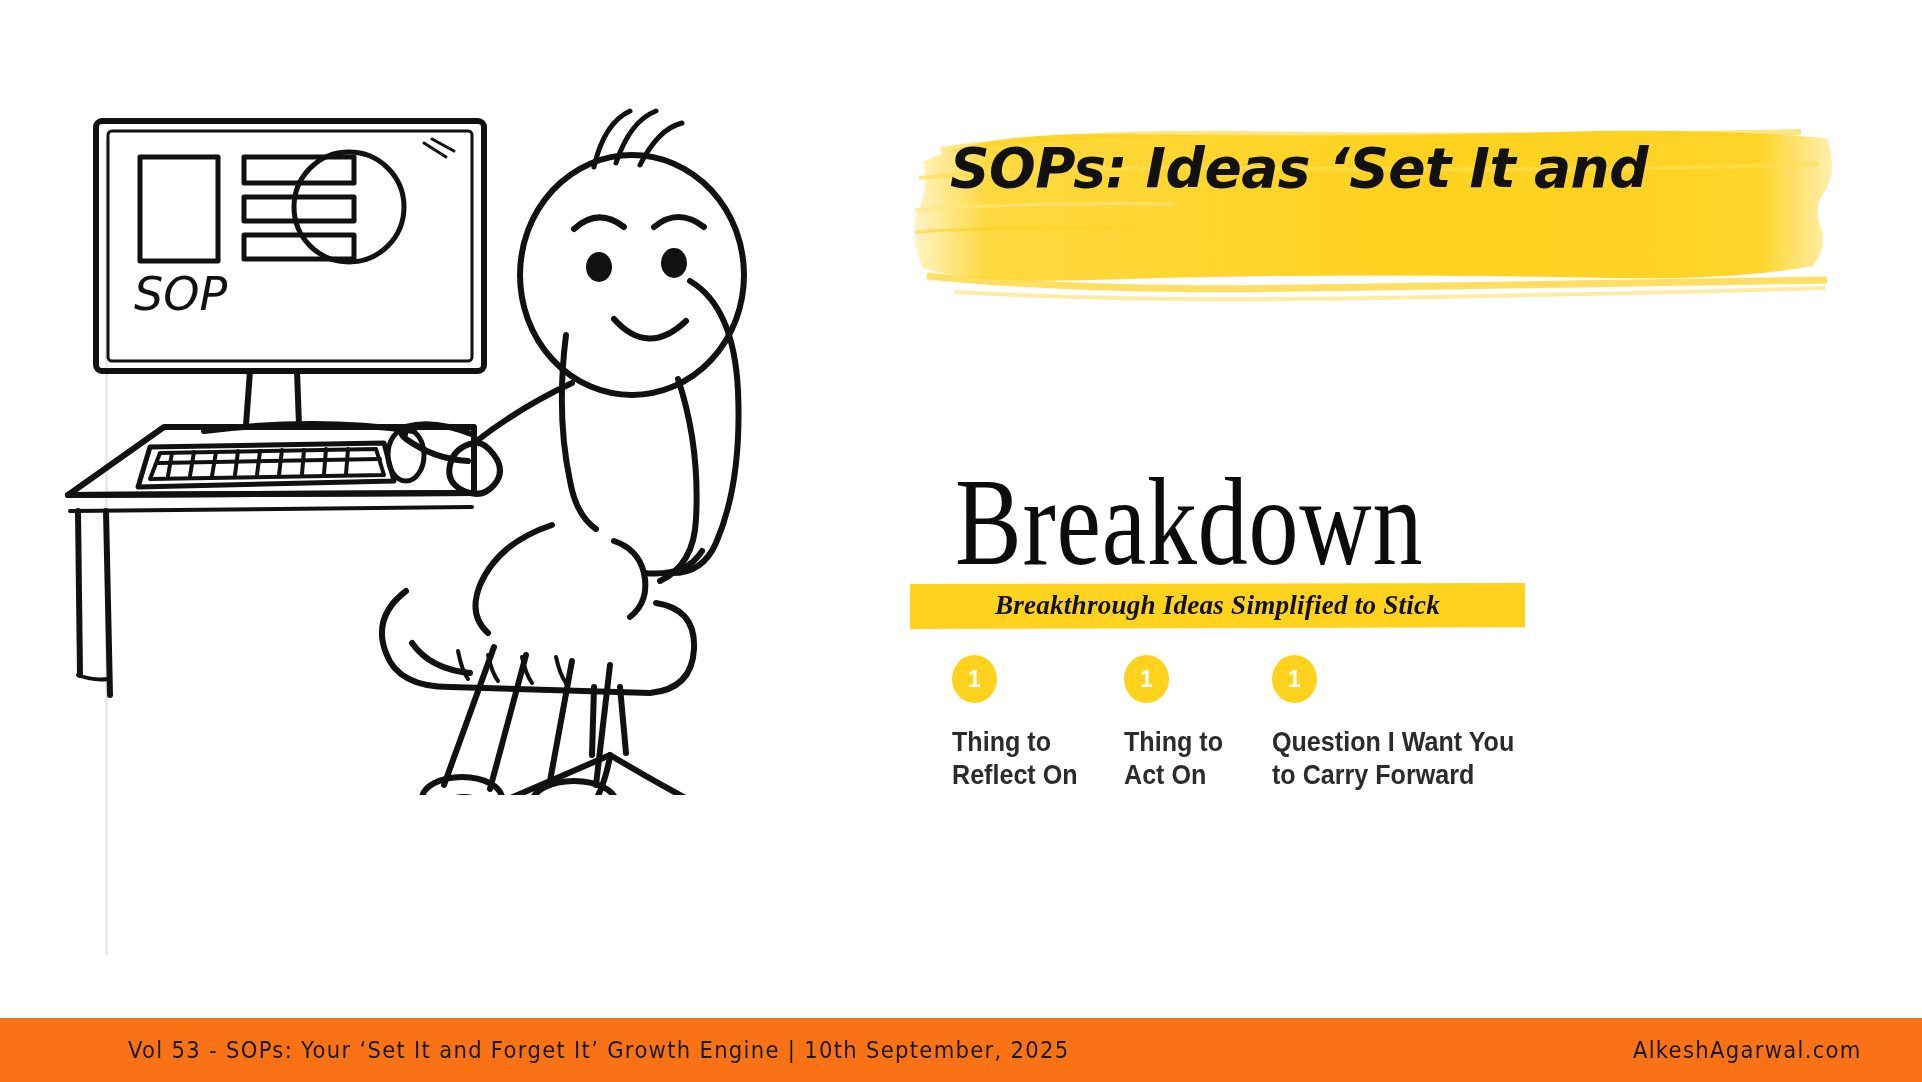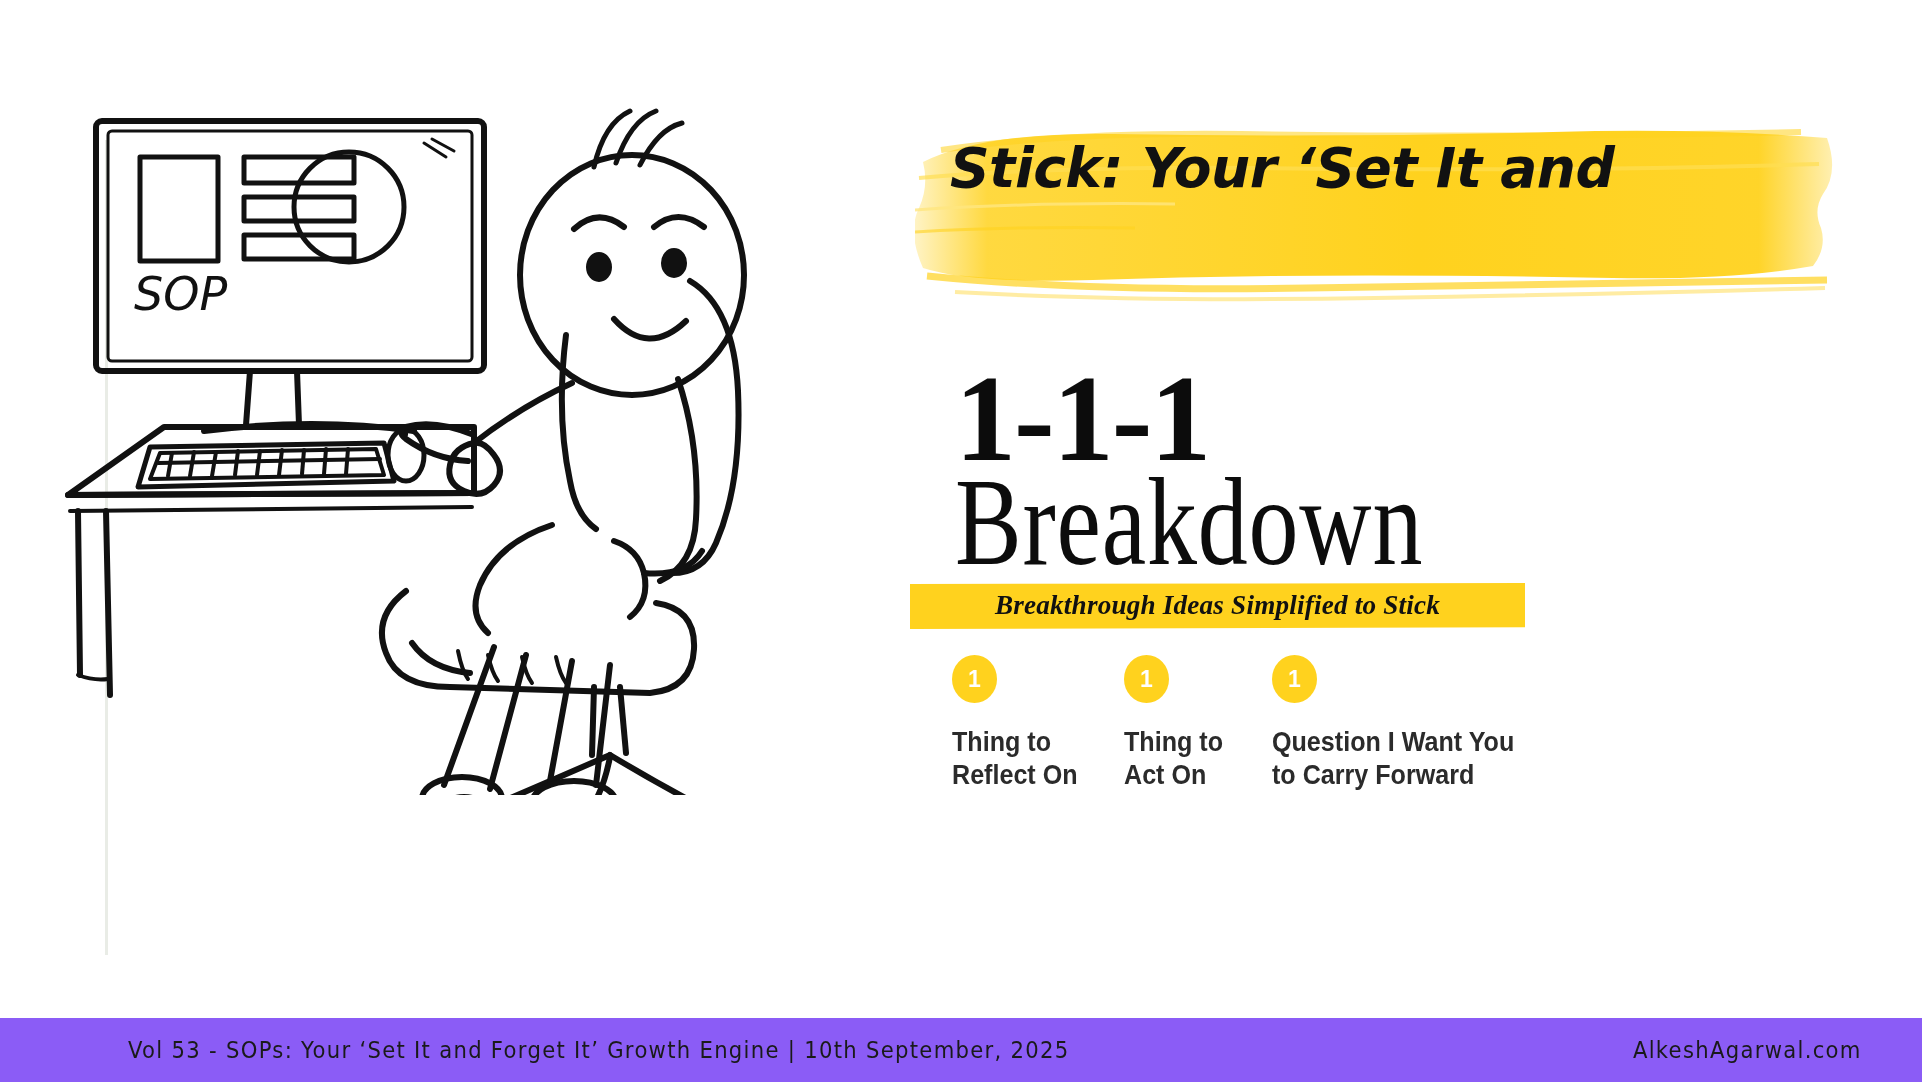--- a/index.html
+++ b/index.html
@@ -153,21 +153,21 @@
     transform:scaleX(0.93);
     transform-origin:left top;
     white-space:pre-line;
   }
 
   
   #footer{
     position:absolute;
     left:0;bottom:0;
     width:1922px;height:64px;
-    background:#8b5cf6;
+    background:#f97316;
     display:flex;
     align-items:center;
   }
   #footer-left{
     position:absolute;
     left:128px;
     font-family:"DejaVu Sans",sans-serif;
     font-size:23px;
     color:#1a1a1a;
     letter-spacing:1.4px;
@@ -328,25 +328,24 @@
         </defs>
         <path d="M8 42 q60 -30 190 -28 q220 4 440 -2 q150 -4 274 6 q12 34 -4 56 q-10 16 -2 34 q6 20 -8 38 q-80 14 -200 12 q-300 -6 -520 2 q-120 4 -170 -12 q-16 -36 -4 -60 q10 -22 4 -46 Z" fill="url(#bg1)"></path>
         <path d="M26 30 q120 -18 300 -16 q280 4 560 -2" stroke="#FFD21E" stroke-width="6" fill="none" opacity="0.55"></path>
         <path d="M4 58 q140 -12 340 -10 q300 4 560 -4" stroke="#FFDE52" stroke-width="4" fill="none" opacity="0.7"></path>
         <path d="M12 156 q160 16 380 12 q280 -4 520 -8" stroke="#FFD21E" stroke-width="7" fill="none" opacity="0.7"></path>
         <path d="M40 172 q180 10 420 6 q240 -4 450 -10" stroke="#FFE066" stroke-width="4" fill="none" opacity="0.6"></path>
         <path d="M0 90 q120 -8 260 -6" stroke="#FFE680" stroke-width="3" fill="none" opacity="0.8"></path>
         <path d="M0 112 q100 -6 220 -4" stroke="#FFD21E" stroke-width="3" fill="none" opacity="0.6"></path>
       </svg>
       <div id="headline">
-        <span class="l1">Stick: Your ‘Set It and</span>
+        <span class="l1">SOPs: Ideas ‘Set It and</span>
       </div>
     </div>
 
-    <div id="big-number">1-1-1</div>
     <div id="breakdown">Breakdown</div>
 
     <div id="tagline-banner"></div>
     <div id="tagline">Breakthrough Ideas Simplified to Stick</div>
 
     <div id="triple">
       <div class="tri-col c0">
         <div class="badge">1</div>
         <div class="tri-text">Thing to
 Reflect On</div>

